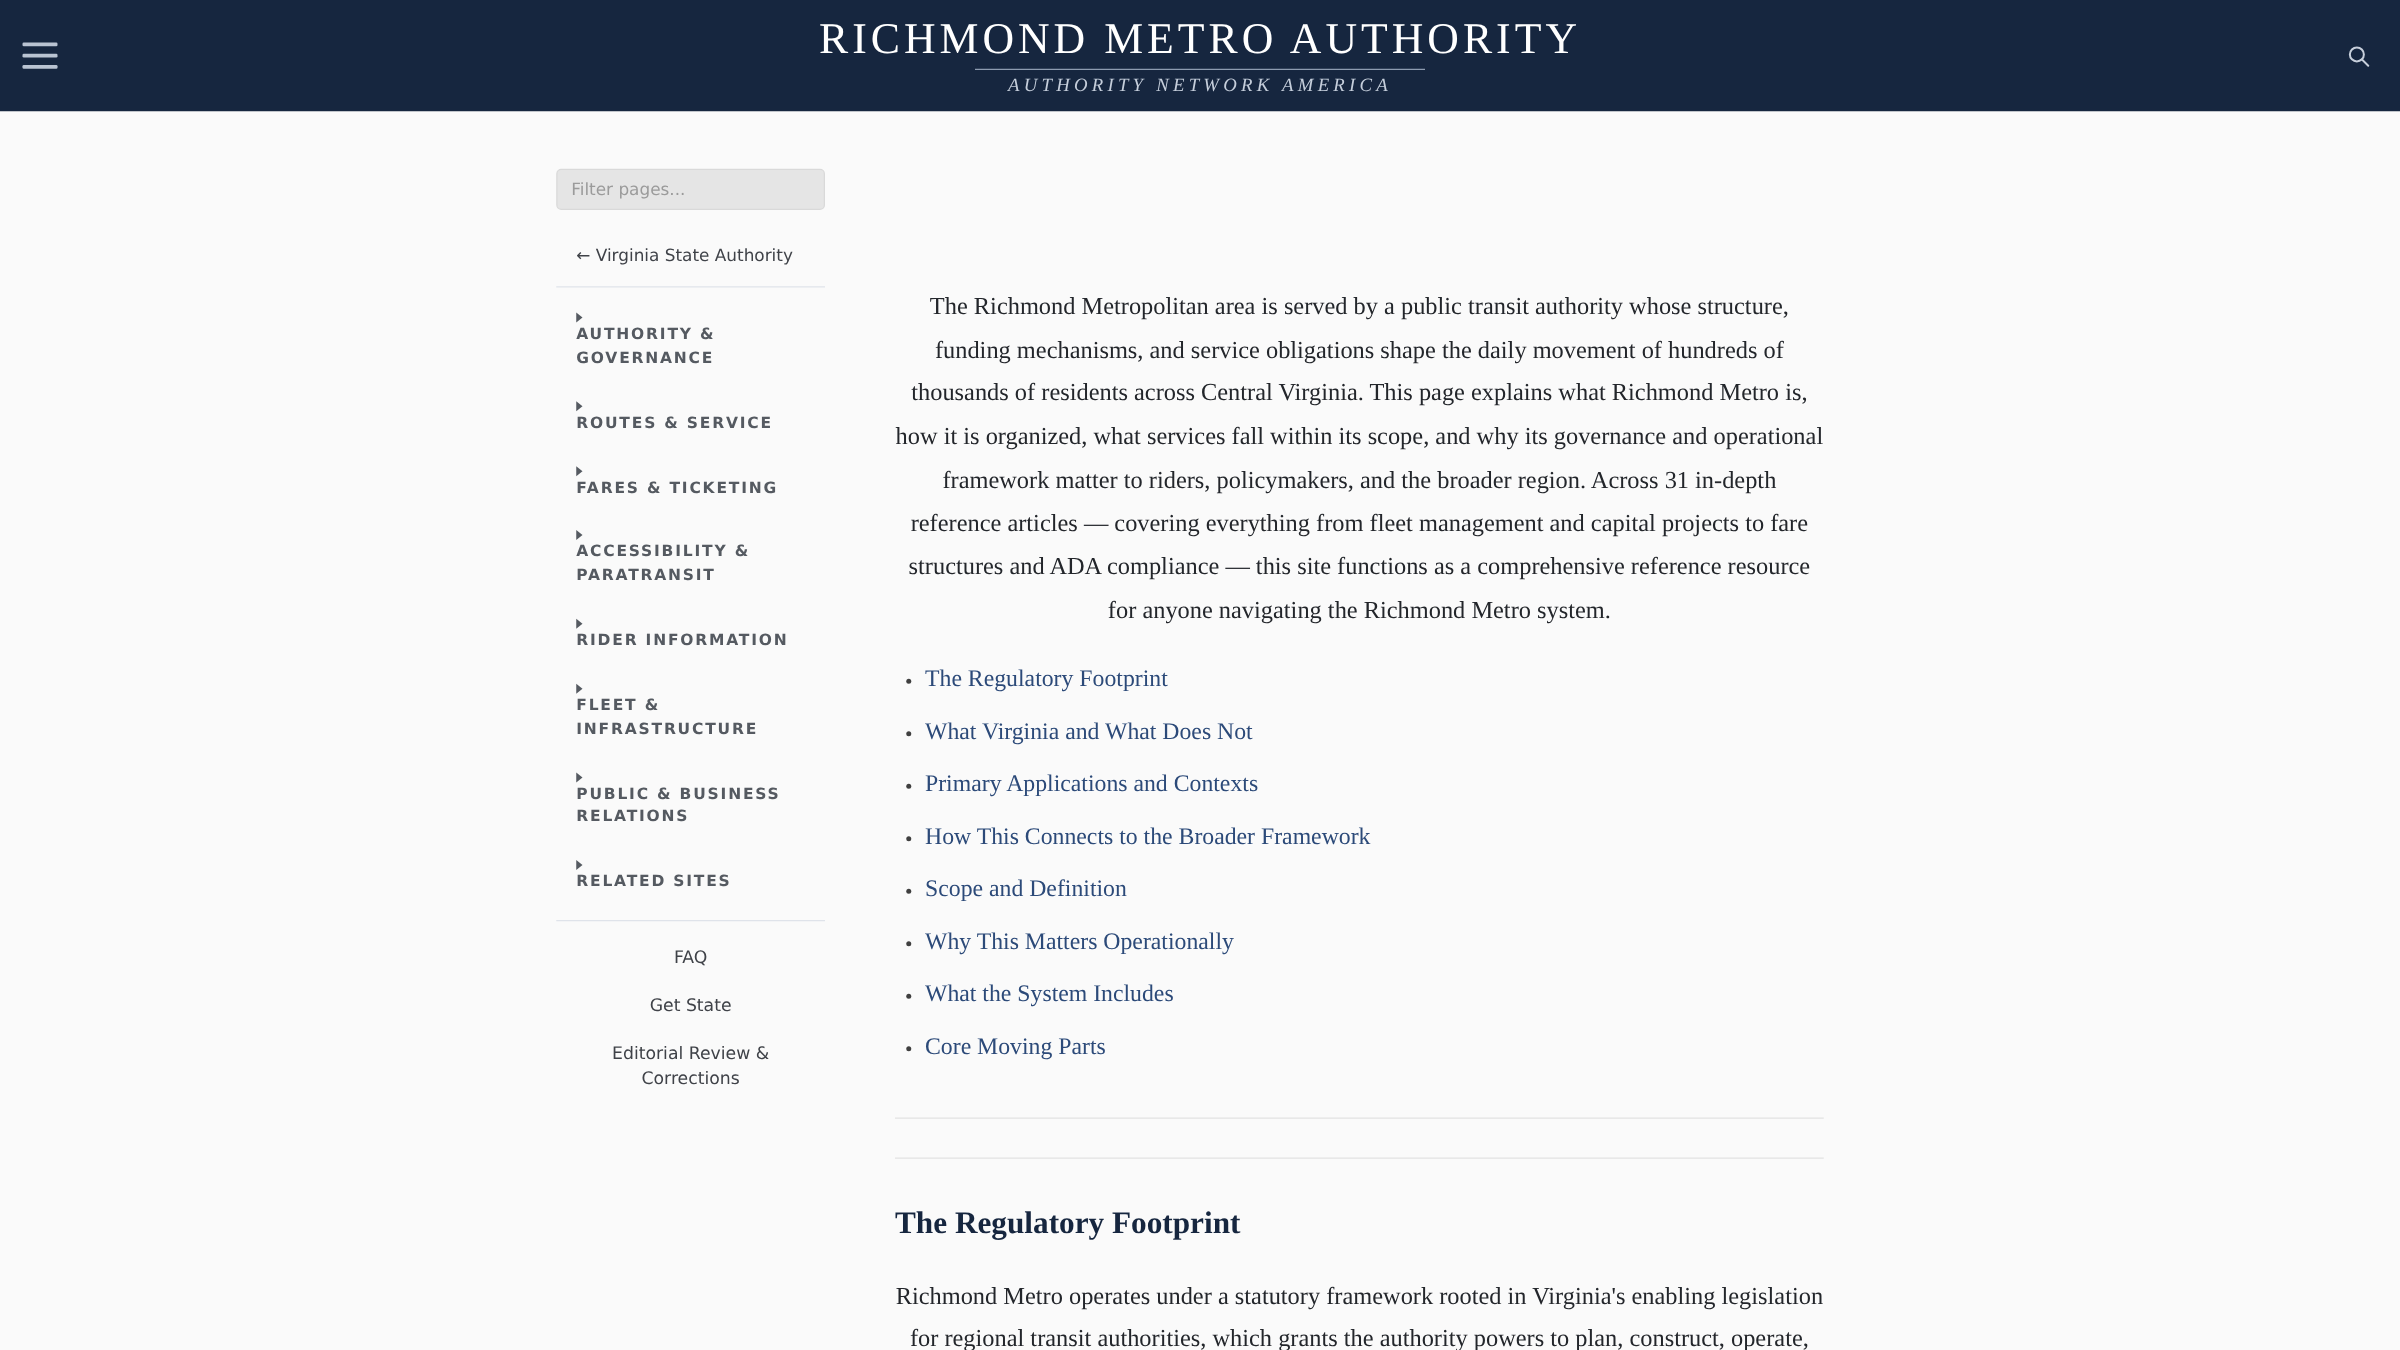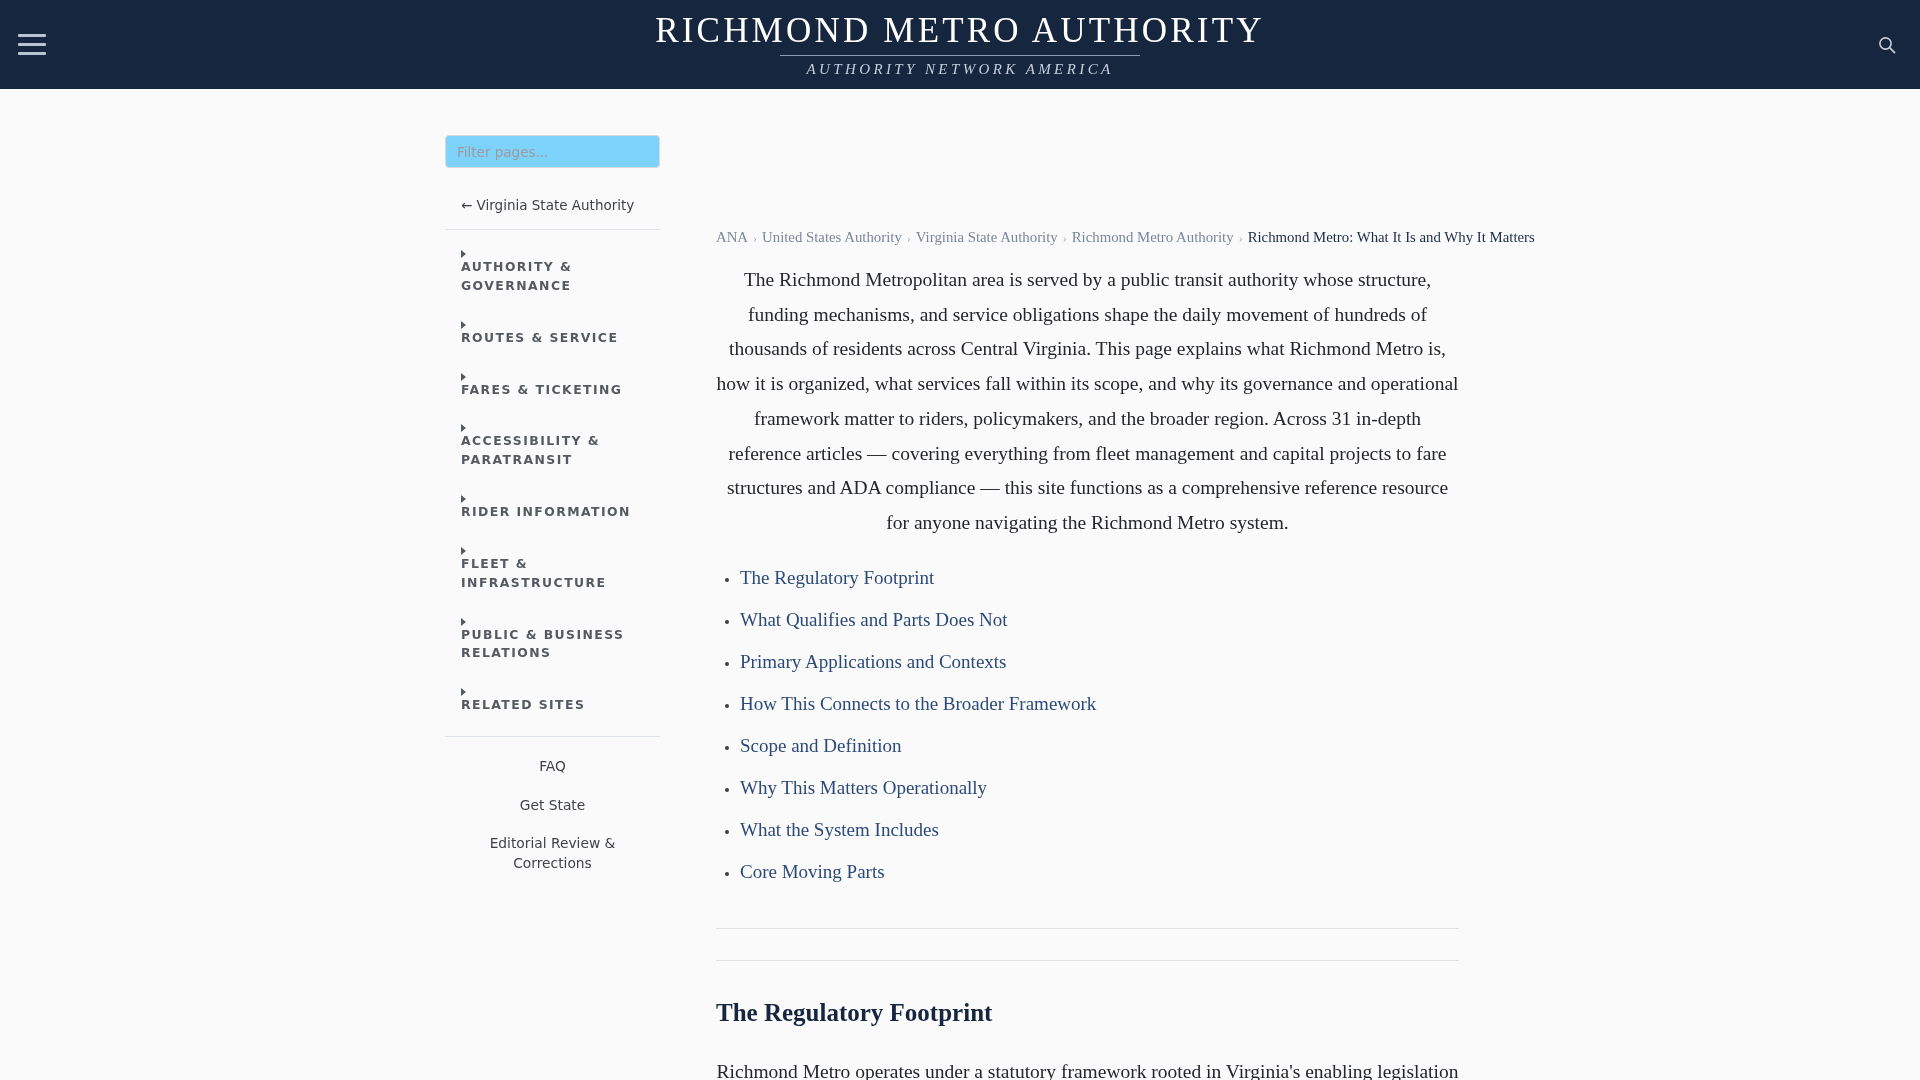--- a/index.html
+++ b/index.html
@@ -61,21 +61,21 @@
     align-items: flex-start;
     padding-left: 445px;
     gap: 56px;
   }
 
   
   .sidebar { width: 215px; padding-top: 46px; flex: 0 0 215px; }
   .filter-input {
     width: 215px; height: 33px;
     border: 1px solid #d9d9d9; border-radius: 4px;
-    background: #7dd3fc;
+    background: #e5e5e5;
     padding: 0 11px;
     font-family: "DejaVu Sans", sans-serif;
     font-size: 13.5px;
     color: #444;
     outline: none;
   }
   .filter-input::placeholder { color: #9b9b9b; }
   .back-link {
     display: block;
     margin-top: 29px;
@@ -245,29 +245,26 @@
 
     <div class="util-links">
       <a class="util-link">FAQ</a>
       <a class="util-link">Get State</a>
       <a class="util-link">Editorial Review &amp; Corrections</a>
     </div>
   </aside>
 
   <main class="content">
 
-    <div class="breadcrumb">
-      <a>ANA</a><span class="sep">›</span><a>United States Authority</a><span class="sep">›</span><a>Virginia State Authority</a><span class="sep">›</span><a>Richmond Metro Authority</a><span class="sep">›</span><span class="current">Richmond Metro: What It Is and Why It Matters</span>
-    </div>
 
     <p class="lede">The Richmond Metropolitan area is served by a public transit authority whose structure, funding mechanisms, and service obligations shape the daily movement of hundreds of thousands of residents across Central Virginia. This page explains what Richmond Metro is, how it is organized, what services fall within its scope, and why its governance and operational framework matter to riders, policymakers, and the broader region. Across 31 in-depth reference articles — covering everything from fleet management and capital projects to fare structures and ADA compliance — this site functions as a comprehensive reference resource for anyone navigating the Richmond Metro system.</p>
 
     <ul class="toc">
       <li><a>The Regulatory Footprint</a></li>
-      <li><a>What Qualifies and Parts Does Not</a></li>
+      <li><a>What Virginia and What Does Not</a></li>
       <li><a>Primary Applications and Contexts</a></li>
       <li><a>How This Connects to the Broader Framework</a></li>
       <li><a>Scope and Definition</a></li>
       <li><a>Why This Matters Operationally</a></li>
       <li><a>What the System Includes</a></li>
       <li><a>Core Moving Parts</a></li>
     </ul>
 
     <hr class="hr hr-a">
     <hr class="hr hr-b">

